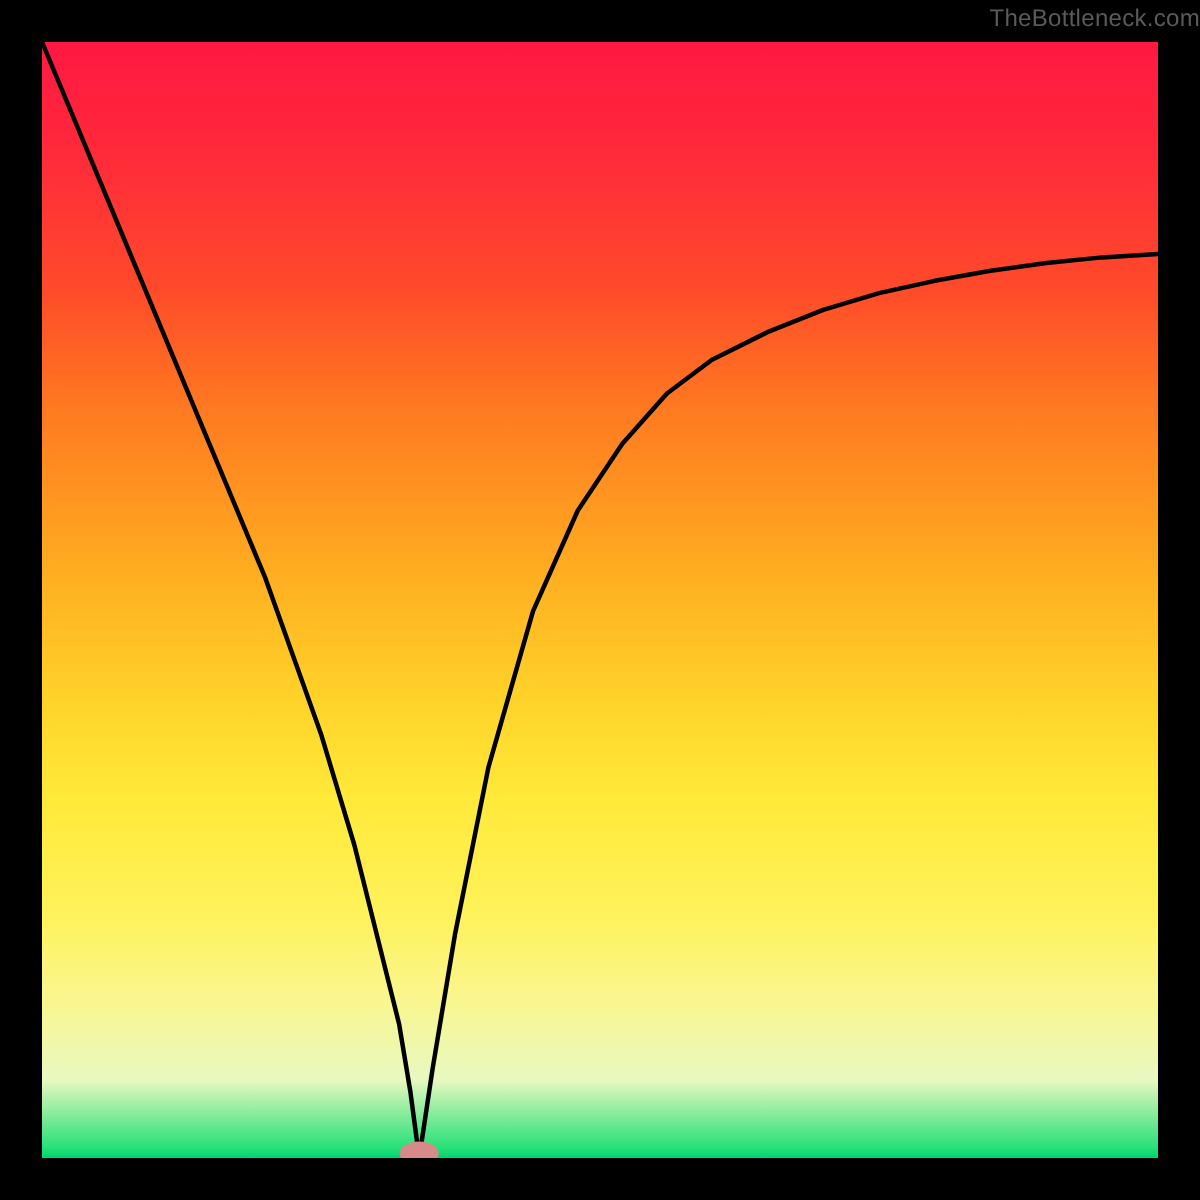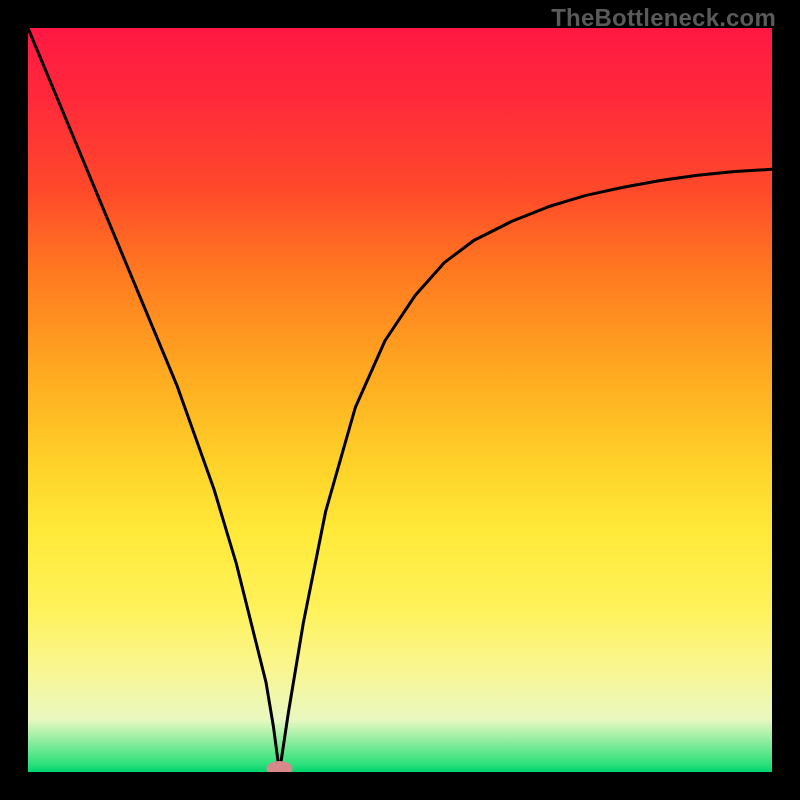--- a/index.html
+++ b/index.html
@@ -41,24 +41,24 @@
   .plot-area svg {
     position: absolute;
     left: 0;
     top: 0;
     width: 744px;
     height: 744px;
   }
   .watermark {
     position: absolute;
     top: 4px;
-    right: 24px;
+    right: 0;
     color: #5a5a5a;
-    font-size: 24px;
-    font-weight: 700;
+    font-size: 16px;
+    font-weight: 400;
     letter-spacing: 0.2px;
     user-select: none;
   }
 </style>
 </head>
 <body>
 
 <div class="frame">
   <div class="plot-area">
     <svg viewBox="0 0 744 744" preserveAspectRatio="none">

